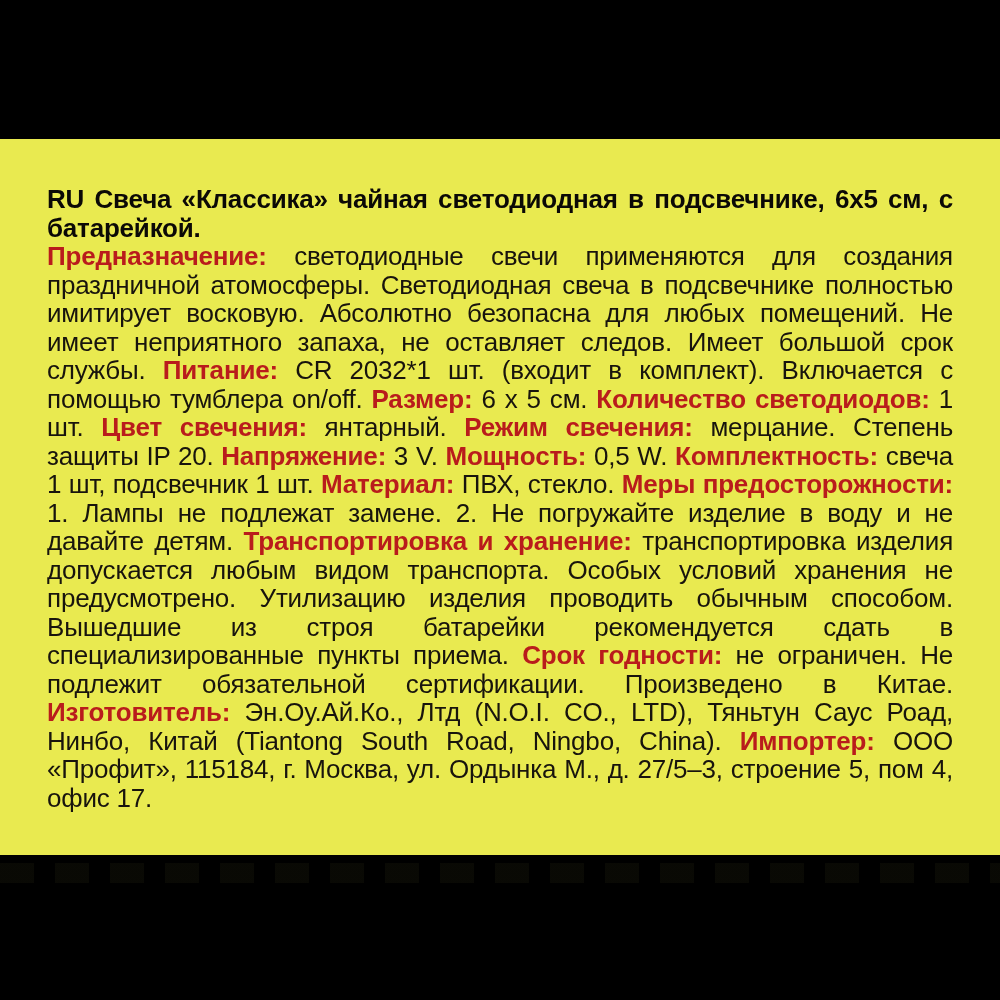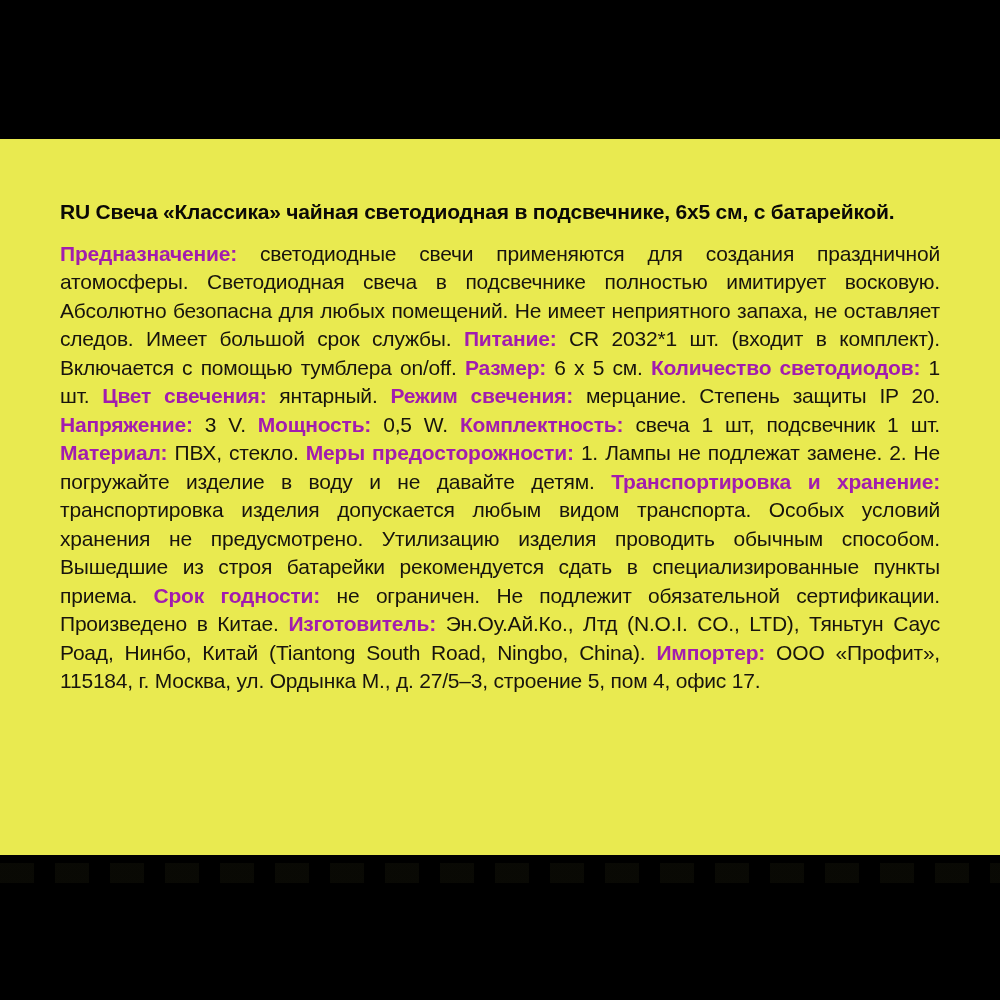--- a/index.html
+++ b/index.html
@@ -40,32 +40,32 @@
     left: 0;
     top: 139px;
     width: 1000px;
     height: 716px;
     box-sizing: border-box;
     padding: 46px 47px 0 47px;
     background: #e9ea50;
     color: #18140d;
   }
   .panel p {
-    margin: 13px;
-    font-size: 21px;
+    margin: 0;
+    font-size: 26px;
     line-height: 28.5px;
     letter-spacing: -0.2px;
     text-align: justify;
   }
   .title {
     font-weight: bold;
     color: #0b0906;
   }
   .body b {
-    color: #a21caf;
+    color: #b91c1c;
   }
 </style>
 </head>
 <body>
 
 <div class="stage">
 
   <div class="bar top" style="background-color: rgb(0, 0, 0);"></div>
 
   <div class="panel" style="background-color: rgb(233, 234, 80); color: rgb(24, 20, 13);">

